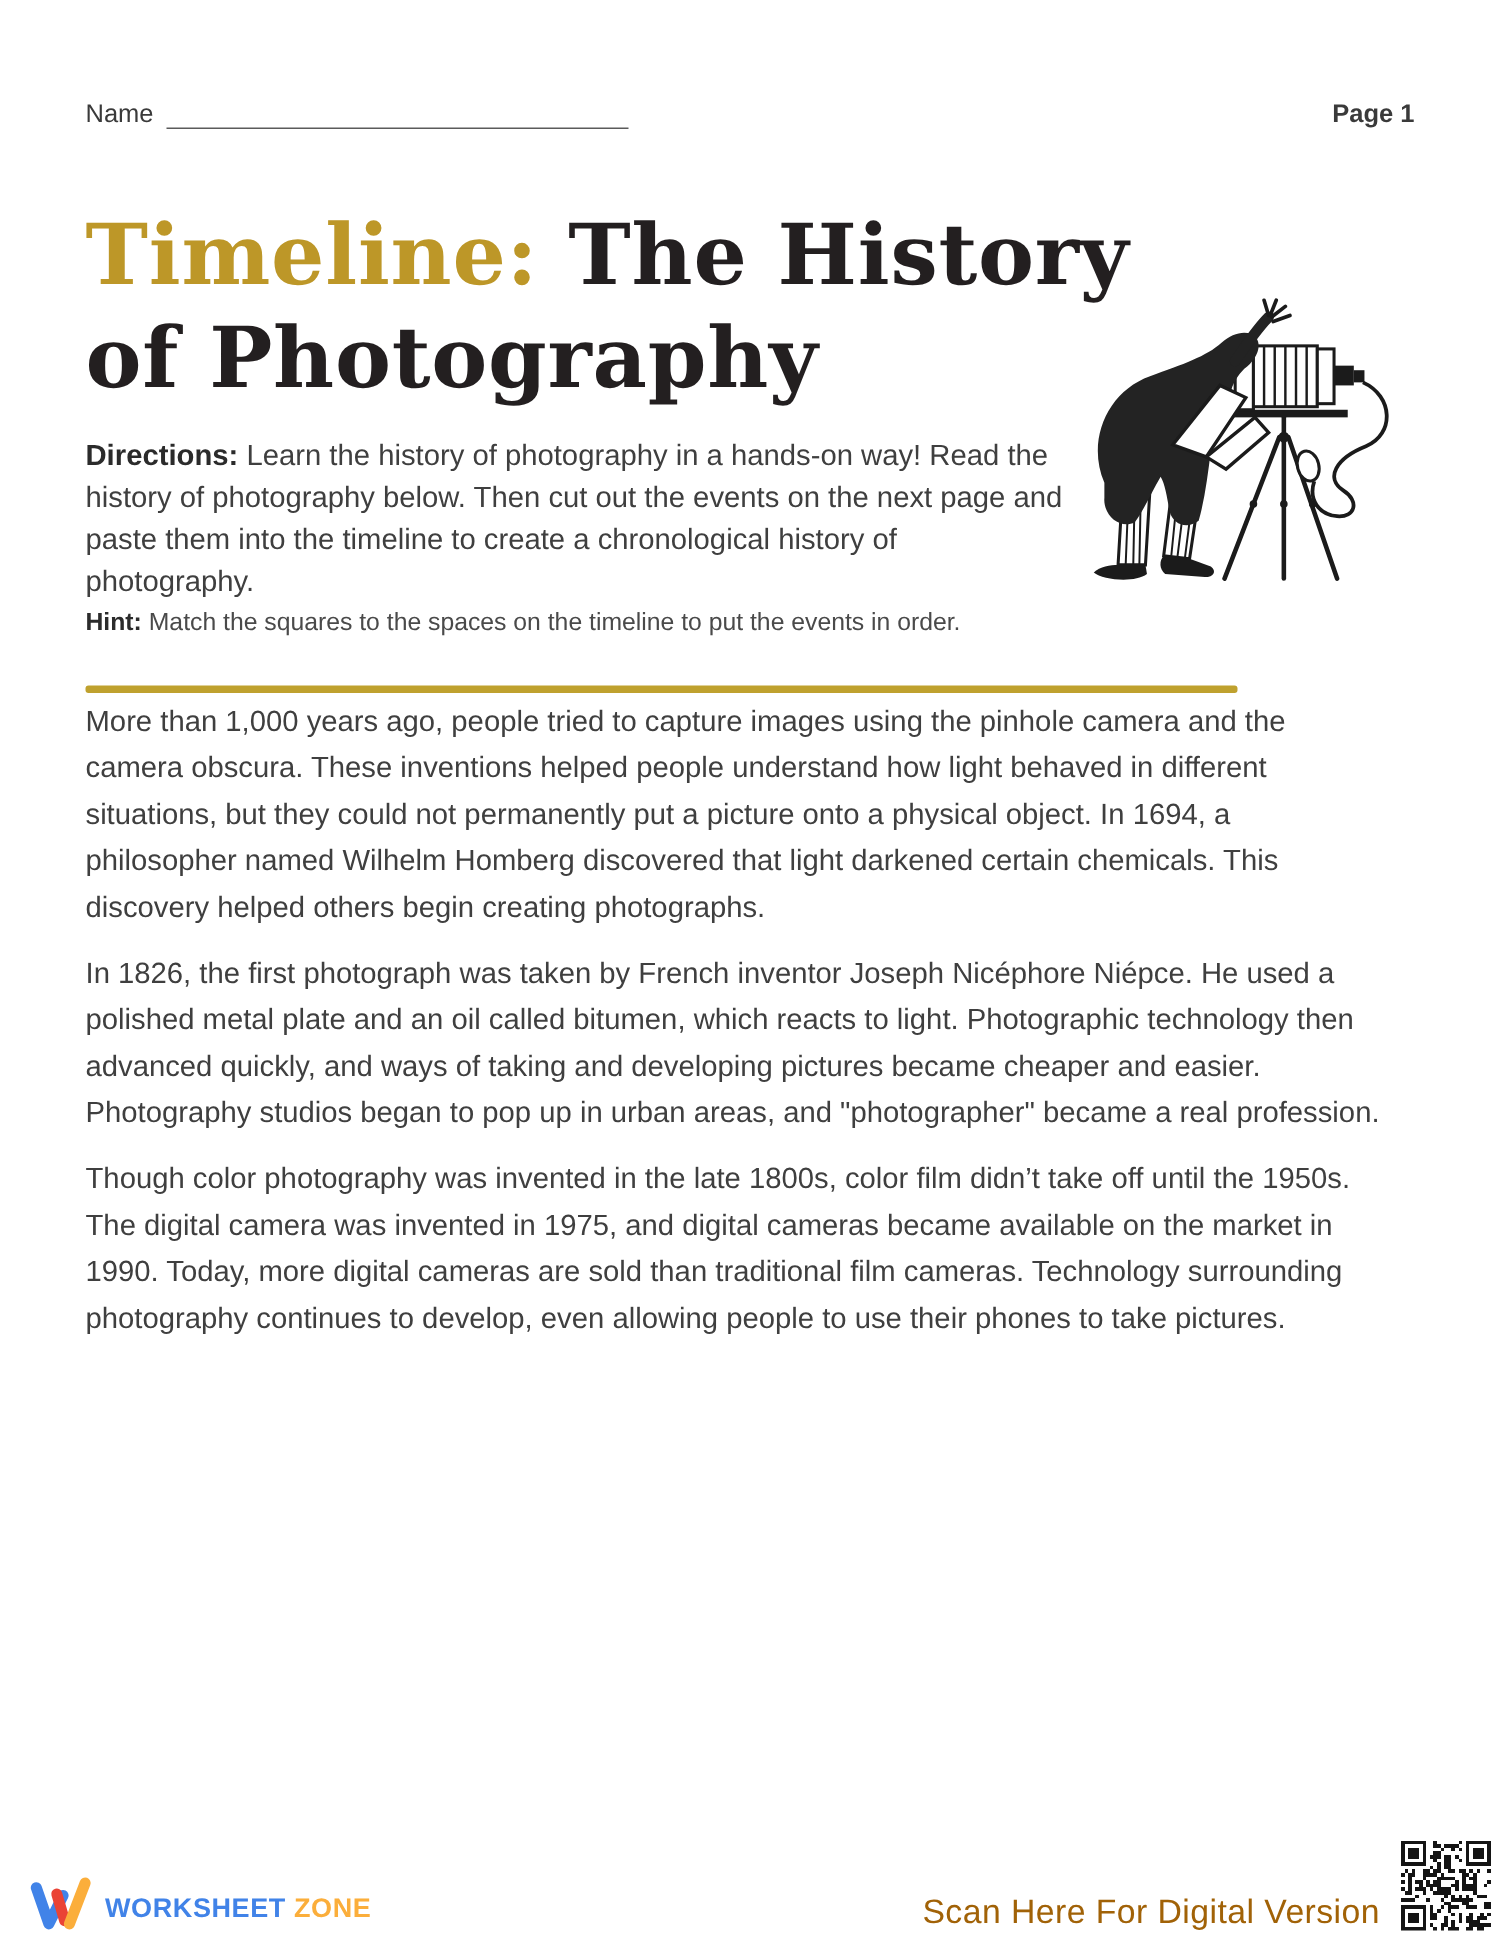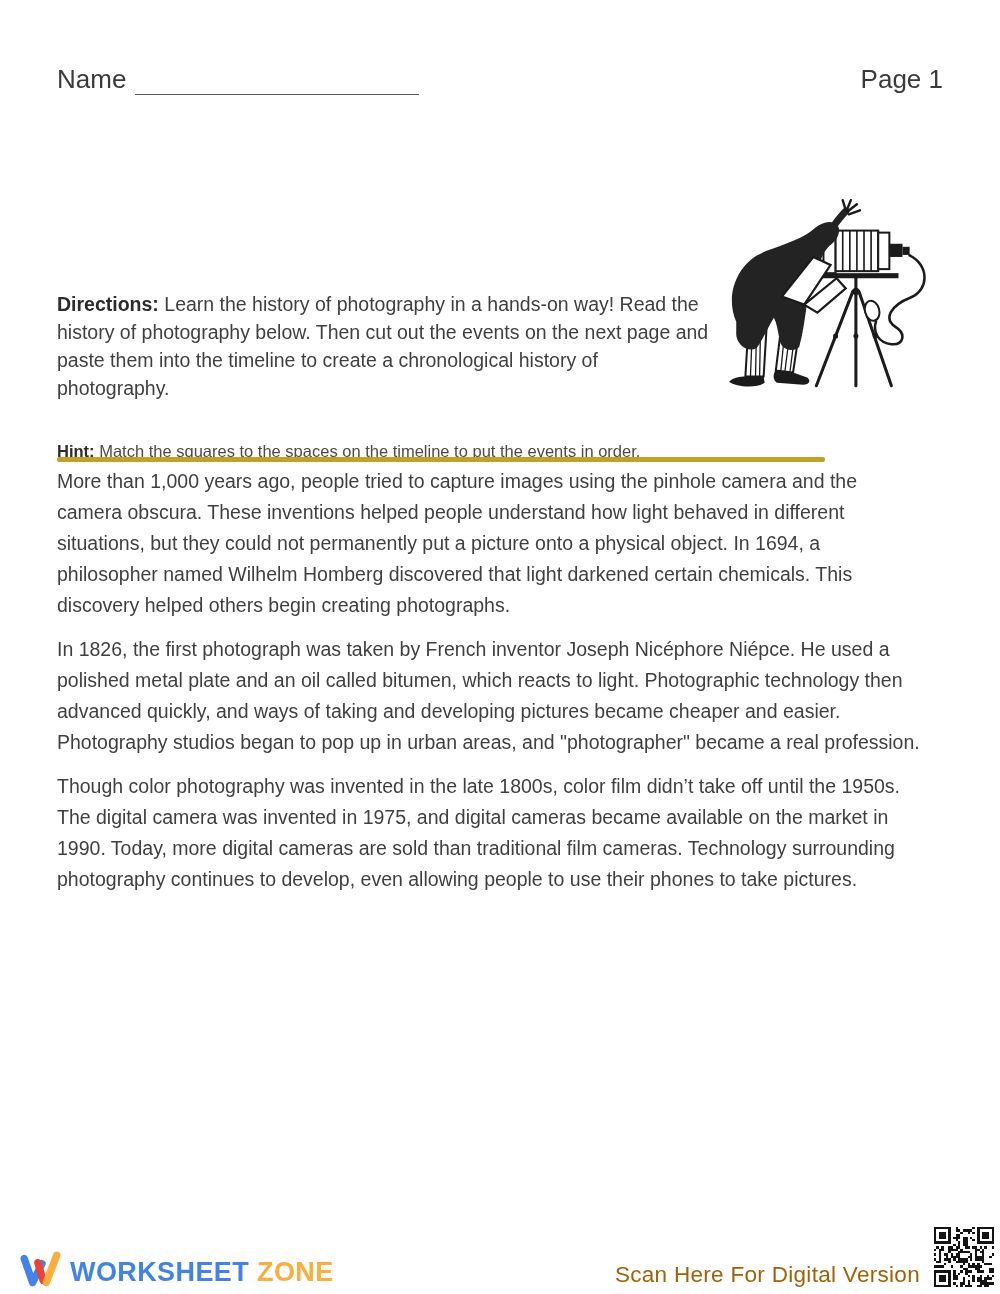--- a/index.html
+++ b/index.html
@@ -5,58 +5,58 @@
   * { margin:0; padding:0; box-sizing:border-box; }
   html,body { background:#e8e8e8; }
   .page {
     position:relative; width:1000px; height:1294px; margin:0 auto;
     background:#ffffff; overflow:hidden;
     font-family:"Liberation Sans", sans-serif; color:#414141;
   }
   
   .topbar {
     position:absolute; top:64px; left:57px; right:57px;
-    display:flex; align-items:flex-end; font-size:26px; color:#3a3a3a;
+    display:flex; align-items:flex-end; font-size:17px; color:#3a3a3a;
   }
   .field { display:flex; align-items:flex-end; }
   .field-name { width:362px; }
   .field-date { width:360px; margin-left:52px; }
   .blank-line { flex:1; border-bottom:1.6px solid #5a5a5a; height:22px; margin-left:9px; }
-  .page-num { margin-left:auto; }
+  .page-num { margin-left:auto;font-weight:bold; }
   
   .title {
     position:absolute; top:136px; left:57px; width:770px;
     font-family:"DejaVu Serif", serif; font-weight:800;
     font-size:56px; line-height:69px; color:#231f20; letter-spacing:.5px;
   }
   .title .gold { color:#BD9728; }
   
   .illus { position:absolute; top:198px; left:718px; width:218px; height:198px; }
   .illus svg { width:100%; height:100%; }
   
   .directions {
     position:absolute; top:290px; left:57px; width:655px;
     font-size:19.5px; line-height:28px; color:#3f3f3f;
   }
   .directions .lbl, .hint .lbl { font-weight:bold; color:#2b2b2b; }
   .hint {
-    position:absolute; top:440px; left:57px; width:790px;
+    position:absolute; top:404px; left:57px; width:790px;
     font-size:16.5px; line-height:22px; color:#4a4a4a;
   }
   .divider {
     position:absolute; top:457px; left:57px; width:768px; height:4.5px;
     background:#BFA12E; border-radius:2px;
   }
   
   .body-text { position:absolute; top:466px; left:57px; width:868px; }
   .body-text p { font-size:19.5px; line-height:31px; color:#3f3f3f; margin-bottom:13px; }
   
   .brand { position:absolute; left:20px; top:1250px; display:flex; align-items:center; }
   .brand svg { width:42px; height:40px; }
-  .brand-text { font-size:27px; font-weight:bold; letter-spacing:.4px; margin-left:8px; }
+  .brand-text { font-size:18px; font-weight:bold; letter-spacing:.4px; margin-left:8px; }
   .brand-blue { color:#4183E8; }
   .brand-gold { color:#FBAE3B; }
   .scan-text {
     position:absolute; right:80px; top:1262px;
     font-size:22.5px; color:#a16207; letter-spacing:.3px;
   }
   .qr { position:absolute; right:6px; top:1227px; width:60px; height:60px; }
   .qr svg { width:100%; height:100%; shape-rendering:crispEdges; }
 </style>
 </head>
@@ -65,20 +65,21 @@
 <div class="page">
 
   <div class="topbar">
     <div class="field field-name">
       <span>Name</span>
       <span class="blank-line"></span>
     </div>
     <span class="page-num">Page 1</span>
   </div>
 
+  <h1 class="title"><span class="gold">Timeline:</span> <span>The History</span><br><span>of Photography</span></h1>
 
   <div class="illus">
     <svg viewBox="0 0 215 195" xmlns="http://www.w3.org/2000/svg">
 
       <g stroke="#1b1b1b" stroke-width="3" fill="none" stroke-linecap="round">
         <path d="M133 92 L97 185"></path>
         <path d="M136 92 L136 185"></path>
         <path d="M139 92 L171 185"></path>
         <path d="M136 79 L136 92"></path>
       </g>

